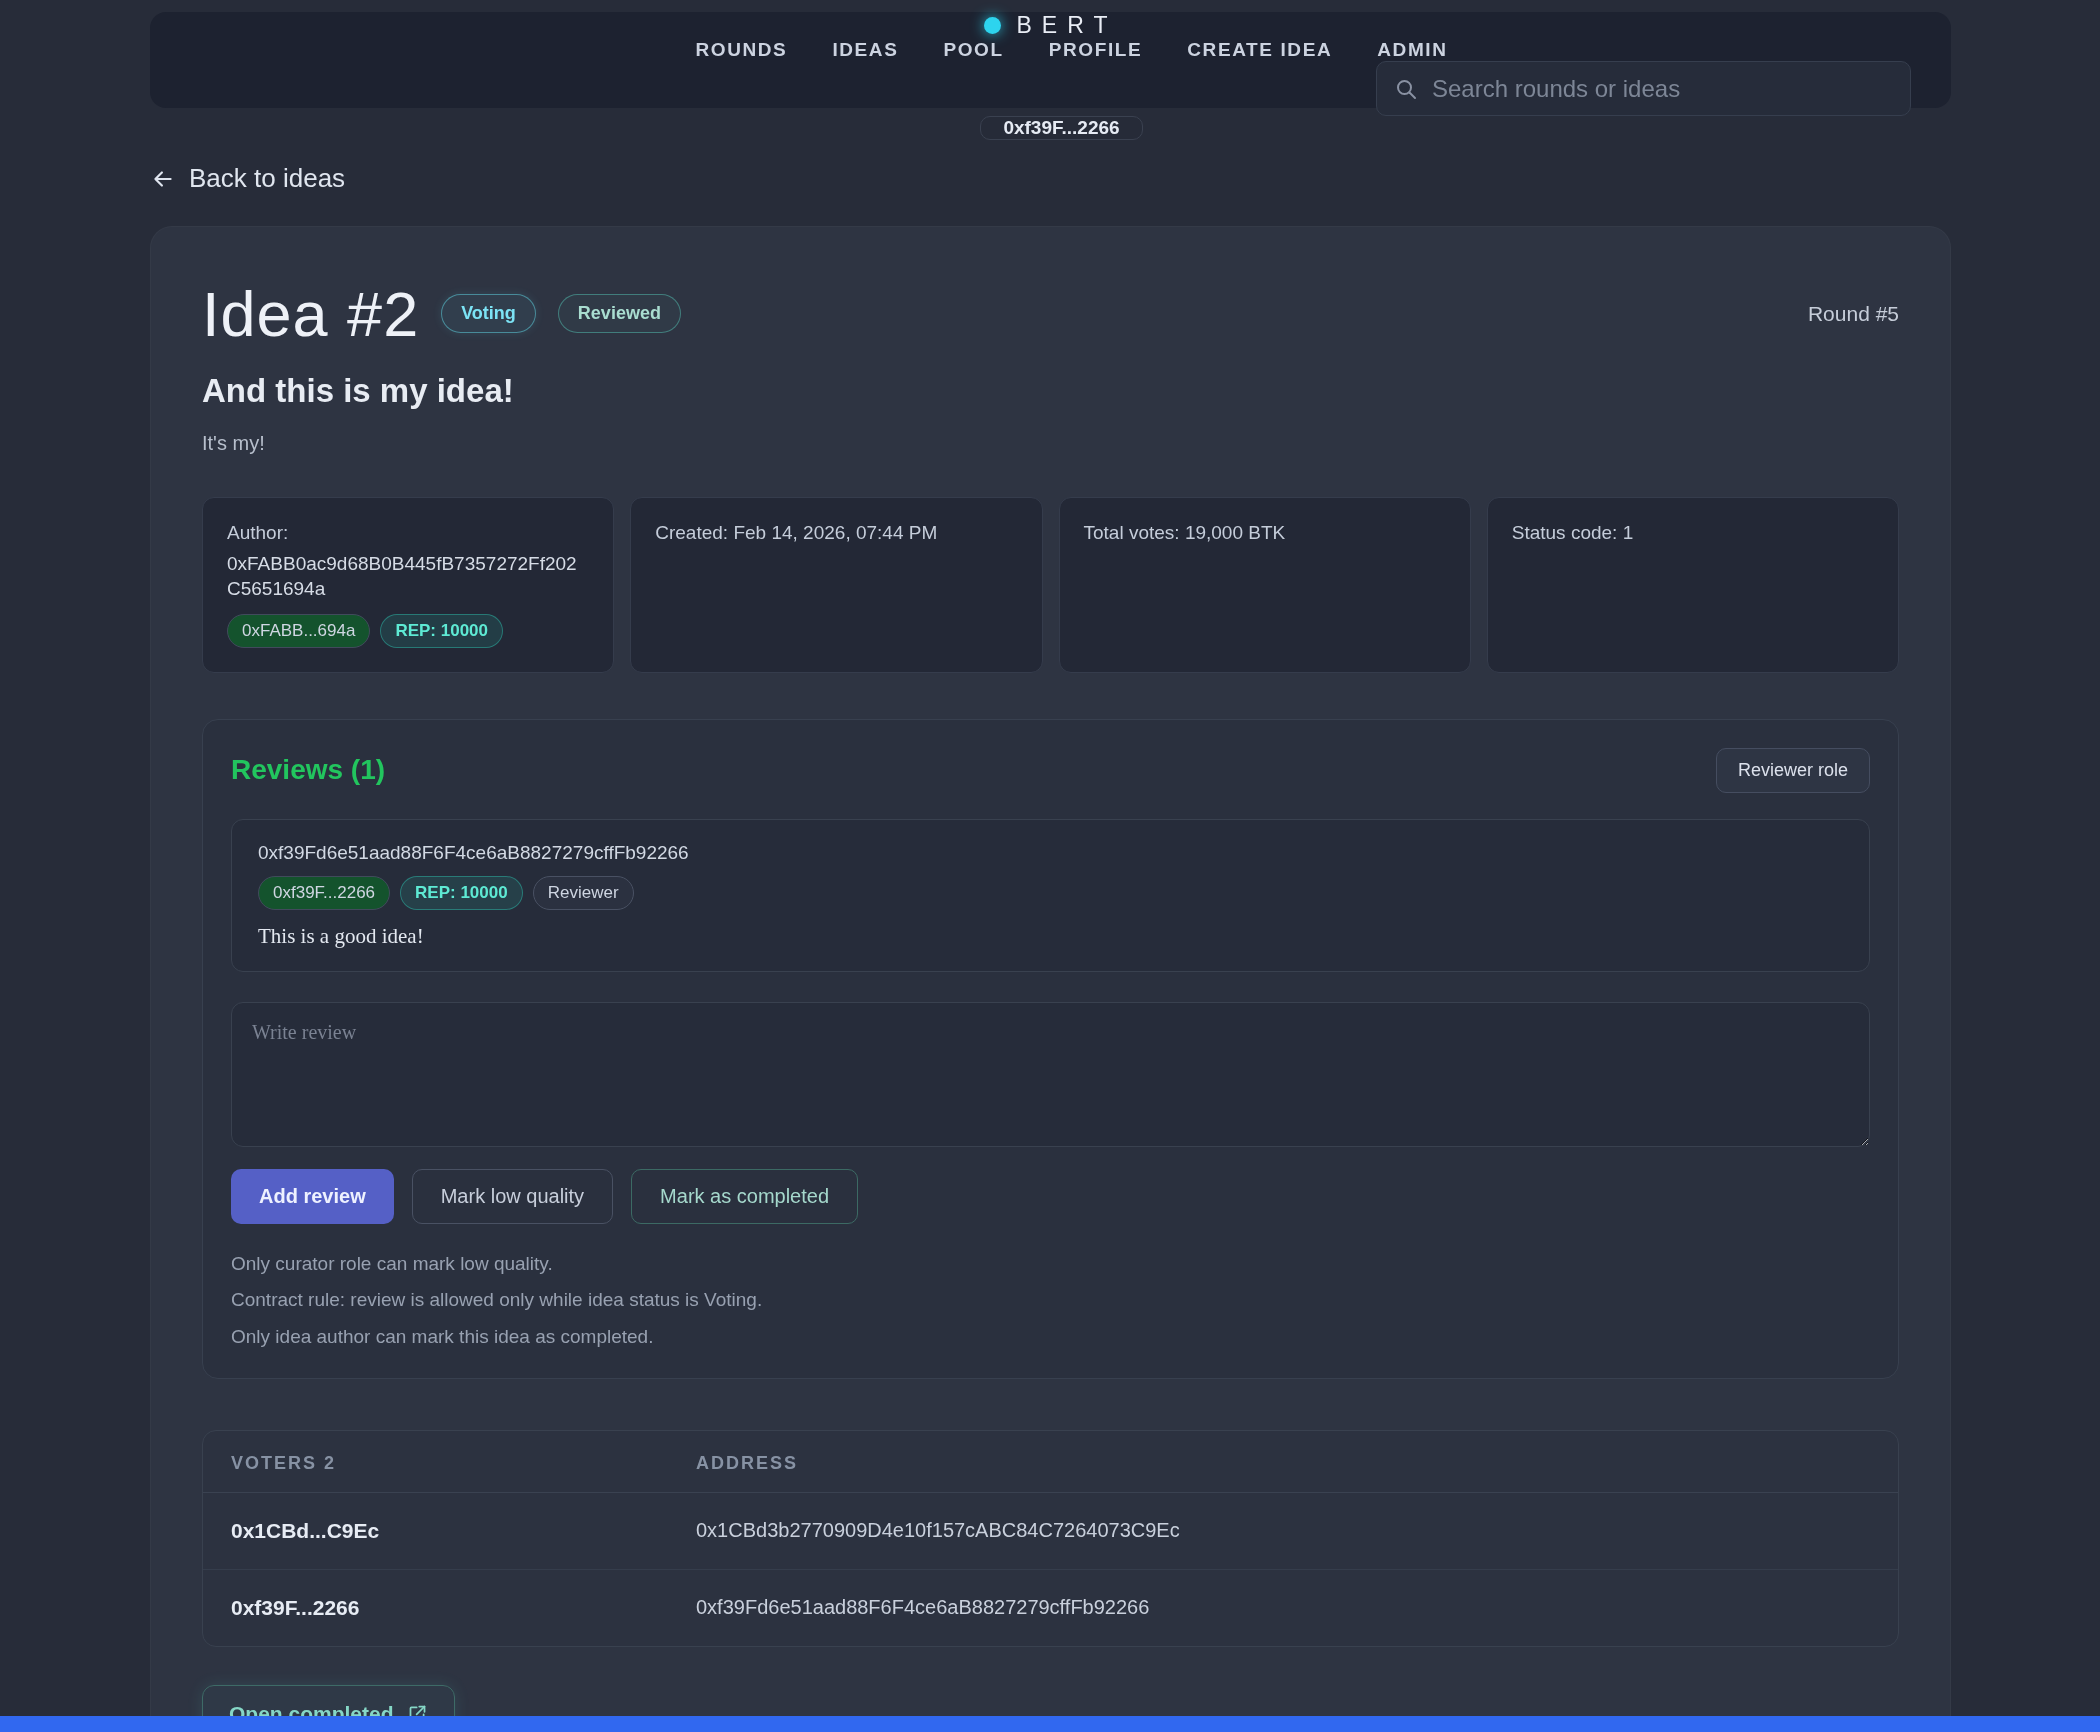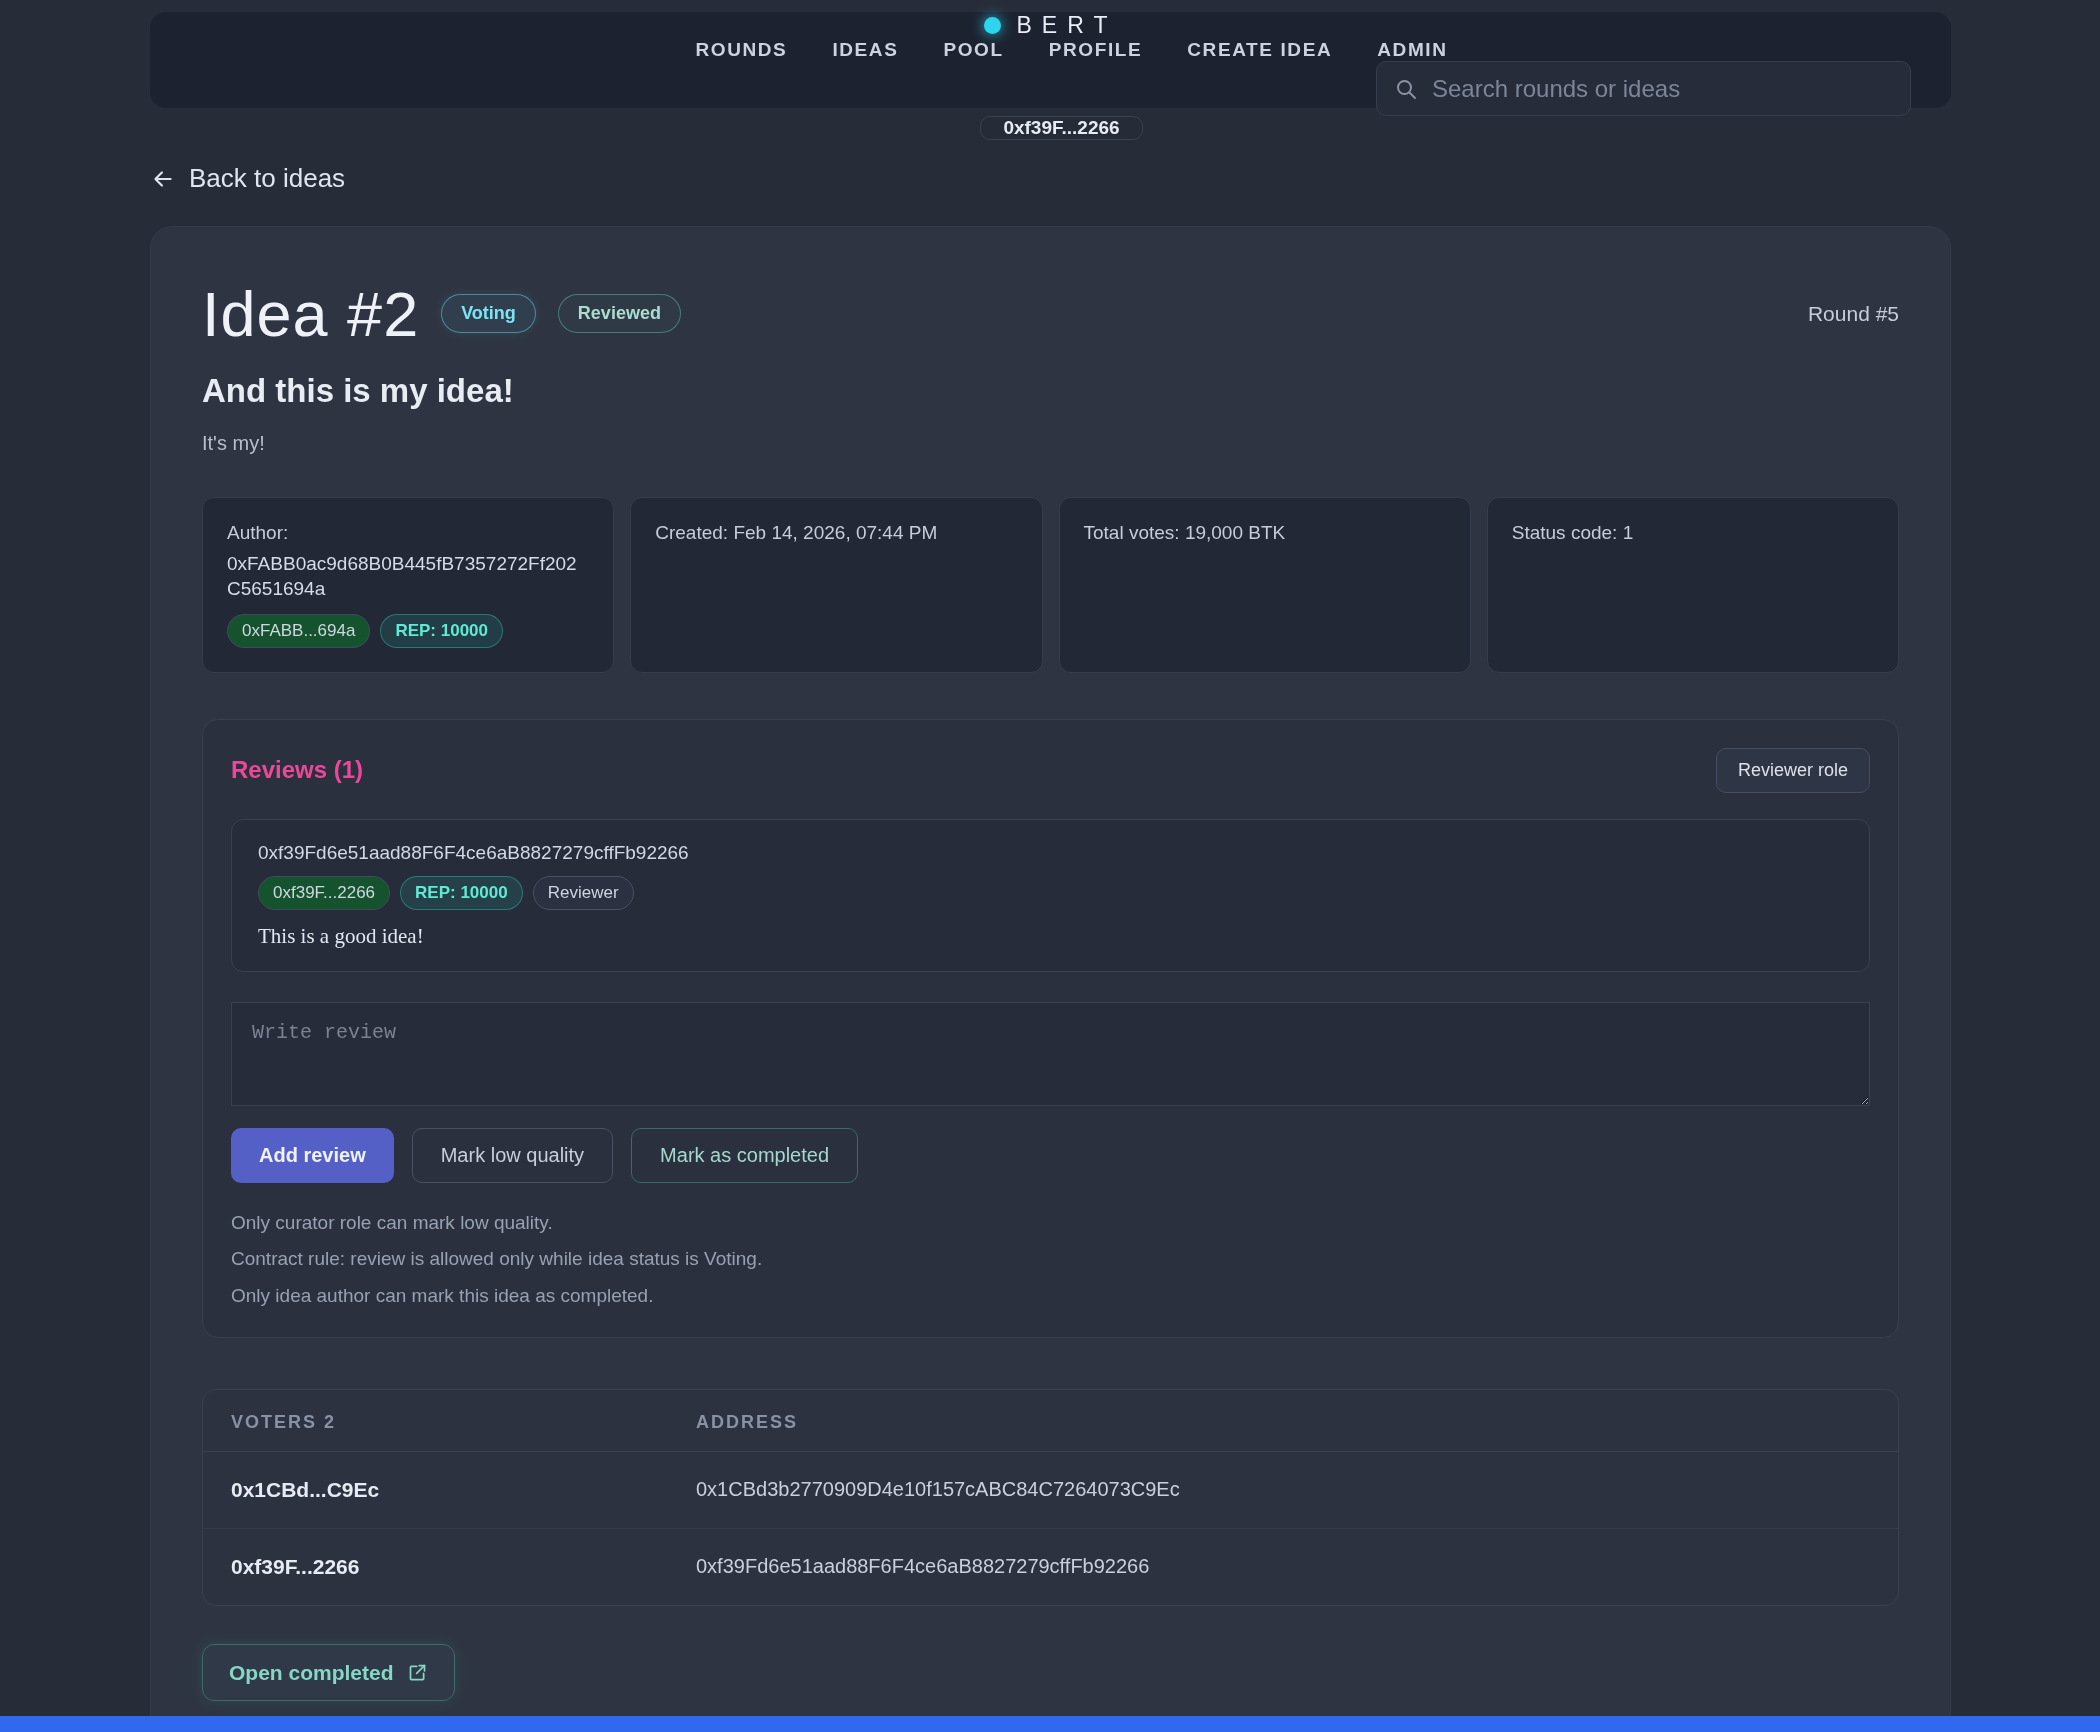--- a/index.html
+++ b/index.html
@@ -96,37 +96,37 @@
     color: #5eead4; font-weight: 700;
   }
   .pill-outline { background: #2b3140; border: 1px solid #495163; color: #ced5e1; }
 
   
   .reviews-card {
     margin-top: 46px; background: #2a303e; border: 1px solid #38404f;
     border-radius: 16px; padding: 28px;
   }
   .reviews-head { display: flex; align-items: center; justify-content: space-between; }
-  .reviews-title { font-size: 24px; font-weight: 600; color: #ec4899; }
+  .reviews-title { font-size: 28px; font-weight: 600; color: #22c55e; }
   .role-badge {
     padding: 11px 21px; border-radius: 10px;
     background: #2e3544; border: 1px solid #454d60;
     color: #dce1ec; font-size: 18px; font-weight: 500;
   }
   .review-item {
     margin-top: 26px; background: #262c3a; border: 1px solid #39414f;
     border-radius: 12px; padding: 22px 26px;
   }
   .review-addr { font-size: 19px; color: #d2d9e4; }
   .review-text { margin-top: 14px; font-size: 21px; color: #e3e8f0; font-family: Liberation Serif, serif; }
   .write-review {
-    display: block; margin-top: 30px; width: 100%; height: 104px;
-    background: #262c3a; border: 1px solid #39414f; border-radius: 0;
+    display: block; margin-top: 30px; width: 100%; height: 145px;
+    background: #262c3a; border: 1px solid #39414f; border-radius: 12px;
     padding: 18px 20px; color: #dfe5ee; font-size: 20px;
-    font-family: Liberation Mono, monospace; resize: both; outline: none;
+    font-family: Liberation Serif, serif; resize: both; outline: none;
   }
   .write-review::placeholder { color: #7a8292; }
   .btn-row { margin-top: 22px; display: flex; gap: 18px; }
   .btn {
     height: 55px; padding: 0 28px; border-radius: 10px;
     font-size: 20px; font-family: inherit; cursor: pointer; white-space: nowrap;
   }
   .btn-primary { background: #5560c6; border: none; color: #eef1ff; font-weight: 600; }
   .btn-outline { background: transparent; border: 1px solid #495163; color: #c7cedb; font-weight: 500; }
   .btn-teal { background: transparent; border: 1px solid #3c6a64; color: #a5d8cc; font-weight: 500; }

